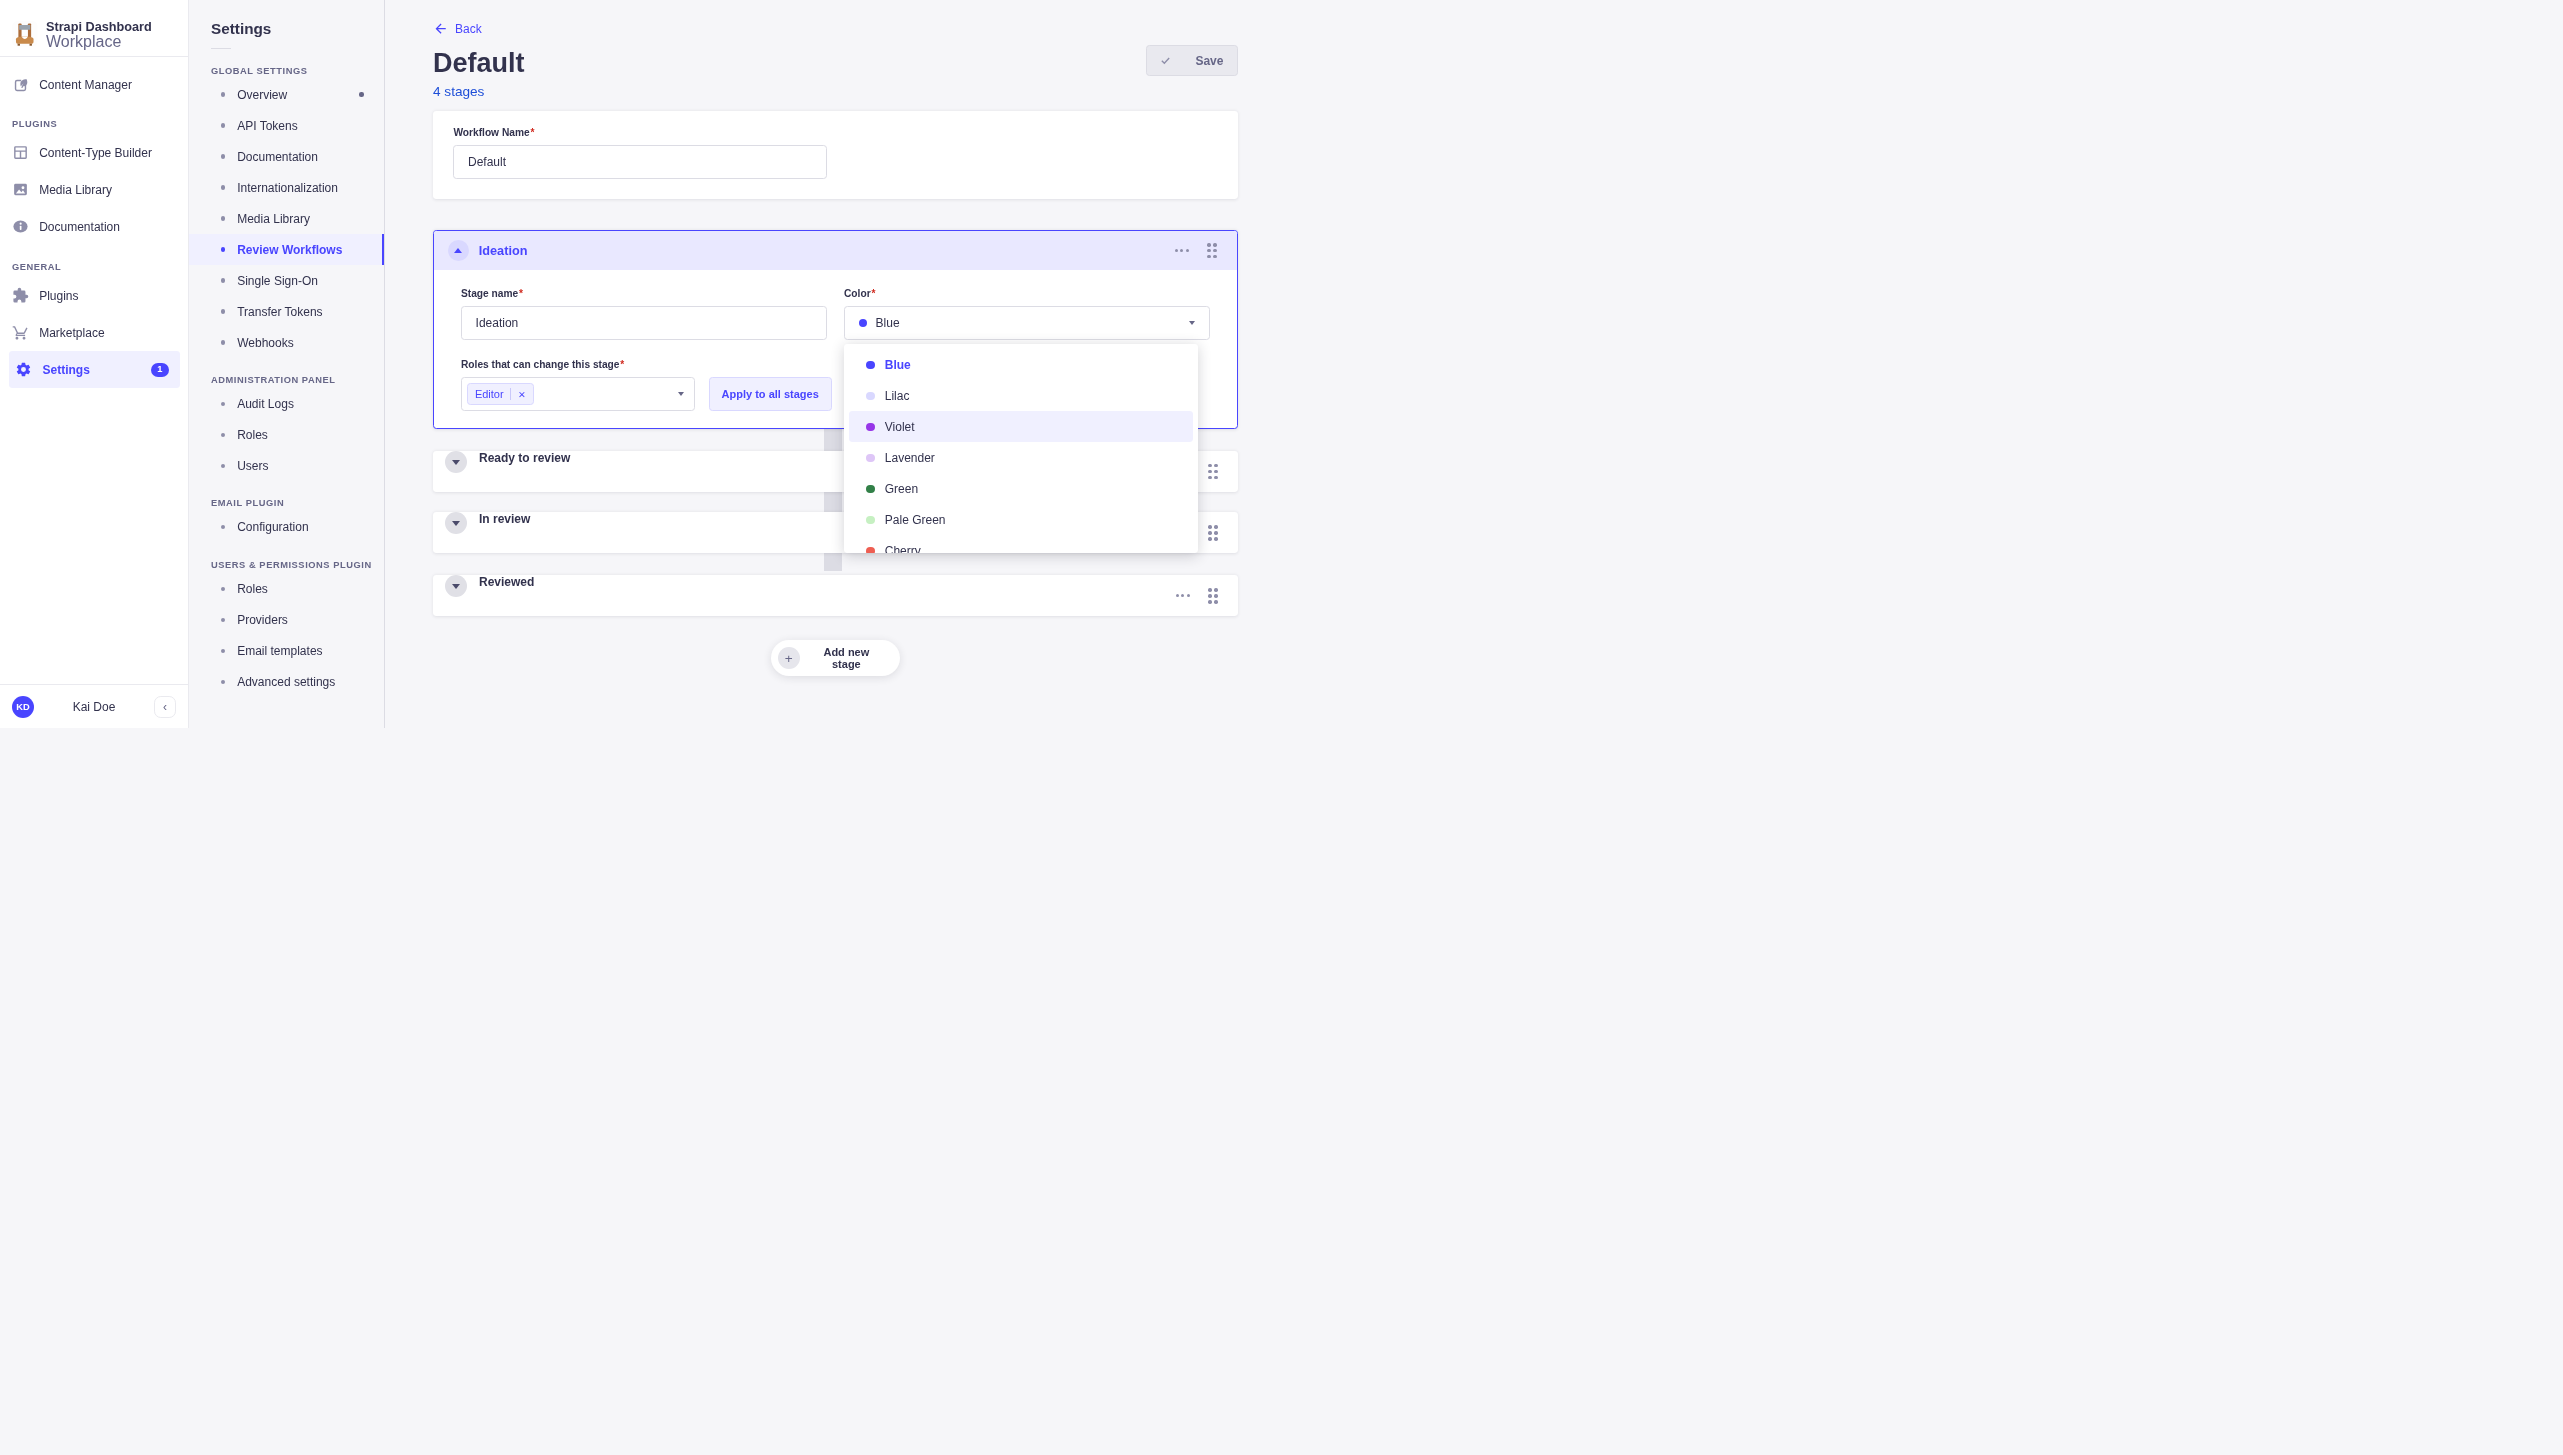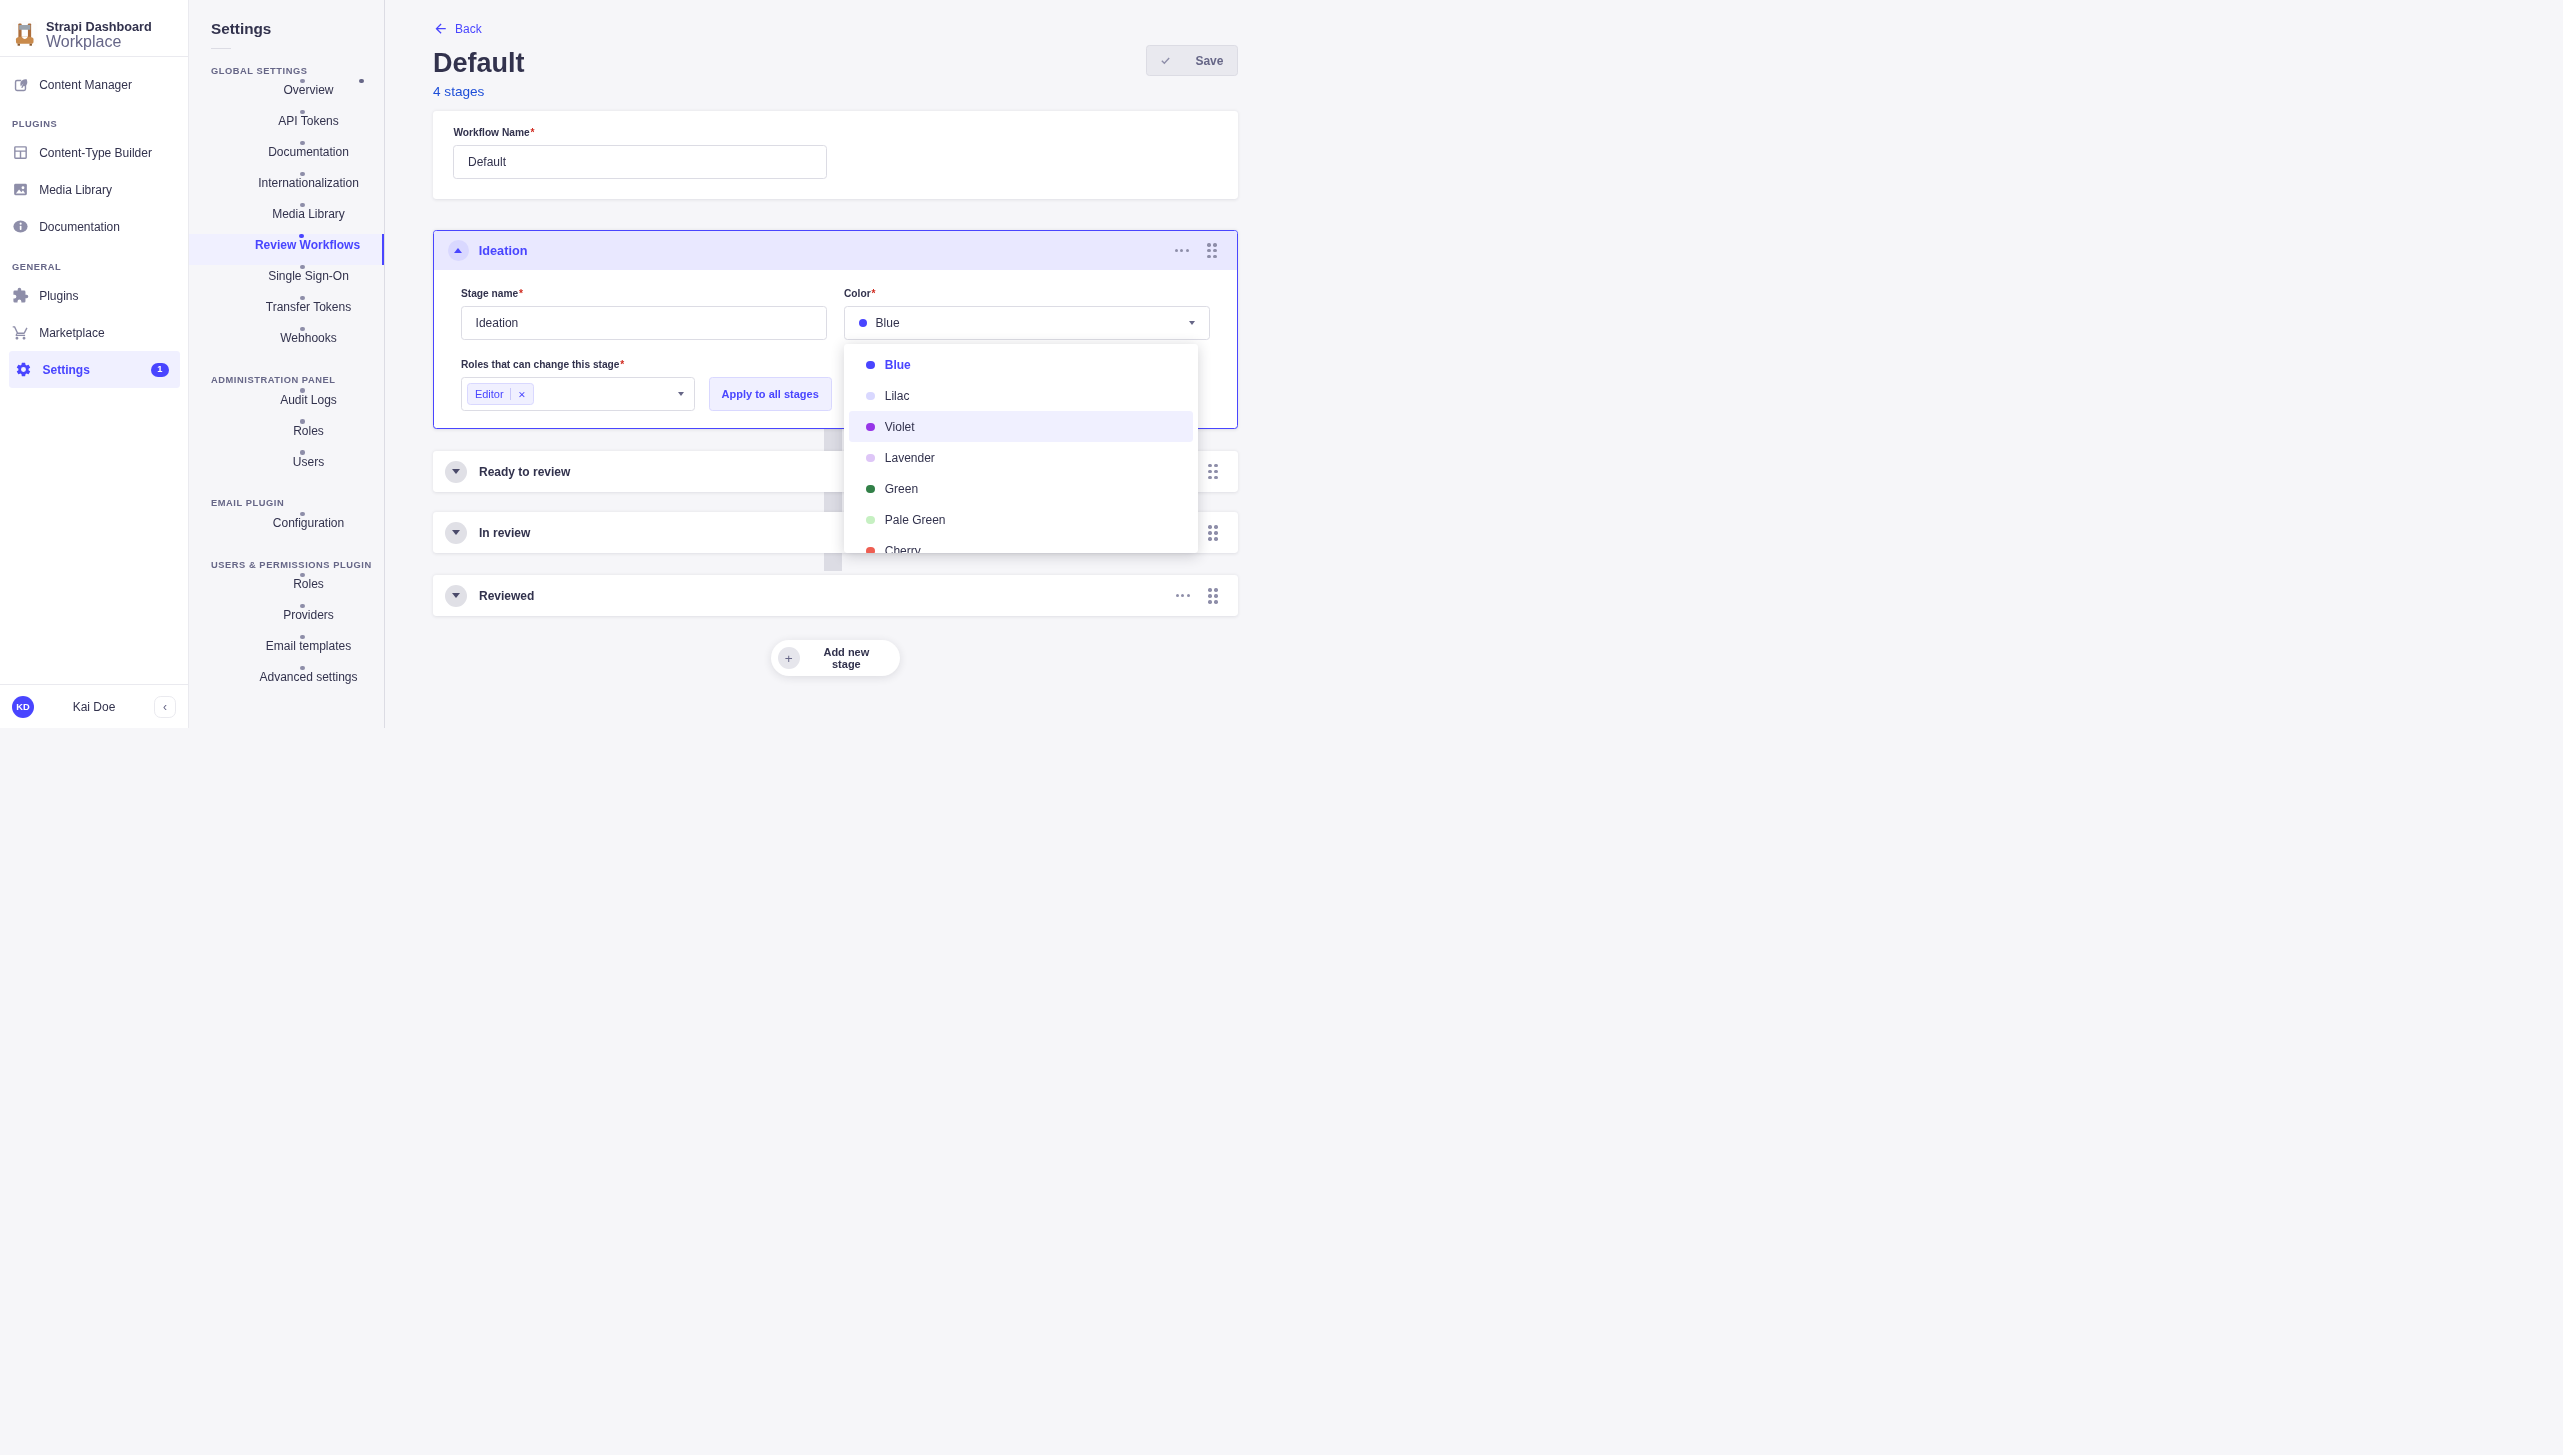--- a/index.html
+++ b/index.html
@@ -26,21 +26,21 @@
   .sidebar-footer { position:absolute; left:0; right:0; bottom:0; height:44px; border-top:0.8px solid #eaeaef; display:flex; align-items:center; padding:0 12px;gap:28px; }
   .avatar { width:22px; height:22px; border-radius:50%; background:#4945ff; color:#fff; font-size:9.3px; font-weight:700; display:flex; align-items:center; justify-content:center; flex:none; }
   .user-name { flex:1; text-align:center; color:#32324d; font-weight:500; }
   .collapse-btn { width:22px; height:22px; border:0.8px solid #eaeaef; border-radius:6.8px; background:#fff; color:#666687; font-size:12px; line-height:1; display:flex; align-items:center; justify-content:center; cursor:pointer; }
 
   
   .subnav { width:196px; background:#f6f6f9; border-right:0.8px solid #dcdce4; flex:none; padding-top:20.4px; overflow:hidden; }
   .subnav h2 { font-size:15.3px; font-weight:700; color:#32324d; padding-left:22px; }
   .subnav-hr { width:20.4px; border-top:0.8px solid #dcdce4; margin:9.3px 0 0 22px; }
   .subnav-section-label { font-size:9.3px; font-weight:700; letter-spacing:.06em; color:#666687; padding-left:22px; margin:17px 0 3.4px; }
-  .subnav li { list-style:none; height:31px; display:flex; align-items:center; padding-left:32px; position:relative; cursor:pointer;flex-direction:column; }
+  .subnav li { list-style:none; height:31px; display:flex; align-items:center; padding-left:32px; position:relative; cursor:pointer; }
   .subnav li .dot { width:4.2px; height:4.2px; border-radius:50%; background:#8e8ea9; flex:none; }
   .subnav li .txt { margin-left:12px; color:#32324d; }
   .subnav li.active { background:#f0f0ff; border-right:2.5px solid #4945ff; }
   .subnav li.active .dot { background:#4945ff; }
   .subnav li.active .txt { color:#4945ff; font-weight:600; }
   .notif-dot { position:absolute; right:20.4px; width:4.2px; height:4.2px; border-radius:50%; background:#666687; }
 
   
   main { flex:1; position:relative; padding:20.4px 44px 0 48px; background:#f6f6f9; }
   .connector { position:absolute; left:439px; top:425px; width:18px; height:146px; background:#dcdce4; z-index:0; }
@@ -83,21 +83,21 @@
   .apply-btn { height:34px; padding:0 12px; background:#f0f0ff; border:0.8px solid #d9d8ff; border-radius:3.4px; color:#4945ff; font-size:11px; font-weight:600; cursor:pointer; font-family:"Liberation Sans",sans-serif; }
 
   
   .dropdown { position:absolute; top:57px; left:0; width:calc(100% - 12px); height:209px; background:#fff; border-radius:3.4px; box-shadow:0 2.5px 13.6px rgba(33,33,52,.2); z-index:30; overflow:hidden; padding-top:5.1px; }
   .dropdown li { list-style:none; height:31px; display:flex; align-items:center; gap:10.2px; padding-left:17px; margin:0 5.1px; border-radius:3.4px; cursor:pointer; }
   .dropdown li.selected .opt-label { color:#4945ff; font-weight:700; }
   .dropdown li.highlight { background:#f0f0ff; }
   .opt-label { color:#32324d; }
 
   
-  .stage-row { height:41px; display:flex; align-items:center; padding:0 20.4px 0 12px; }
+  .stage-row { height:41px; display:flex; padding:0 20.4px 0 12px; }
   .stage-row .ttl { margin-left:12px; font-weight:700; color:#32324d; }
   .row-1 { margin-top:22px; } .row-2 { margin-top:20.4px; } .row-3 { margin-top:22px; }
   .round-gray { width:22px; height:22px; border-radius:50%; background:#e0e0e6; display:flex; align-items:center; justify-content:center; cursor:pointer; flex:none; }
 
   .add-stage { margin:24px auto 0; width:129px; height:36px; border-radius:18px; background:#fff; border:none; box-shadow:0 1.7px 8.5px rgba(33,33,52,.12); display:flex; align-items:center; gap:8.5px; padding:0 15.3px 0 6.8px; cursor:pointer; position:relative; z-index:1; font-family:"Liberation Sans",sans-serif; }
   .plus-circle { width:22px; height:22px; border-radius:50%; background:#e6e6ec; color:#666687; font-size:13.6px; display:flex; align-items:center; justify-content:center; }
   .add-lbl { font-size:11px; font-weight:600; color:#32324d; }
 </style>
 </head>
 <body>

